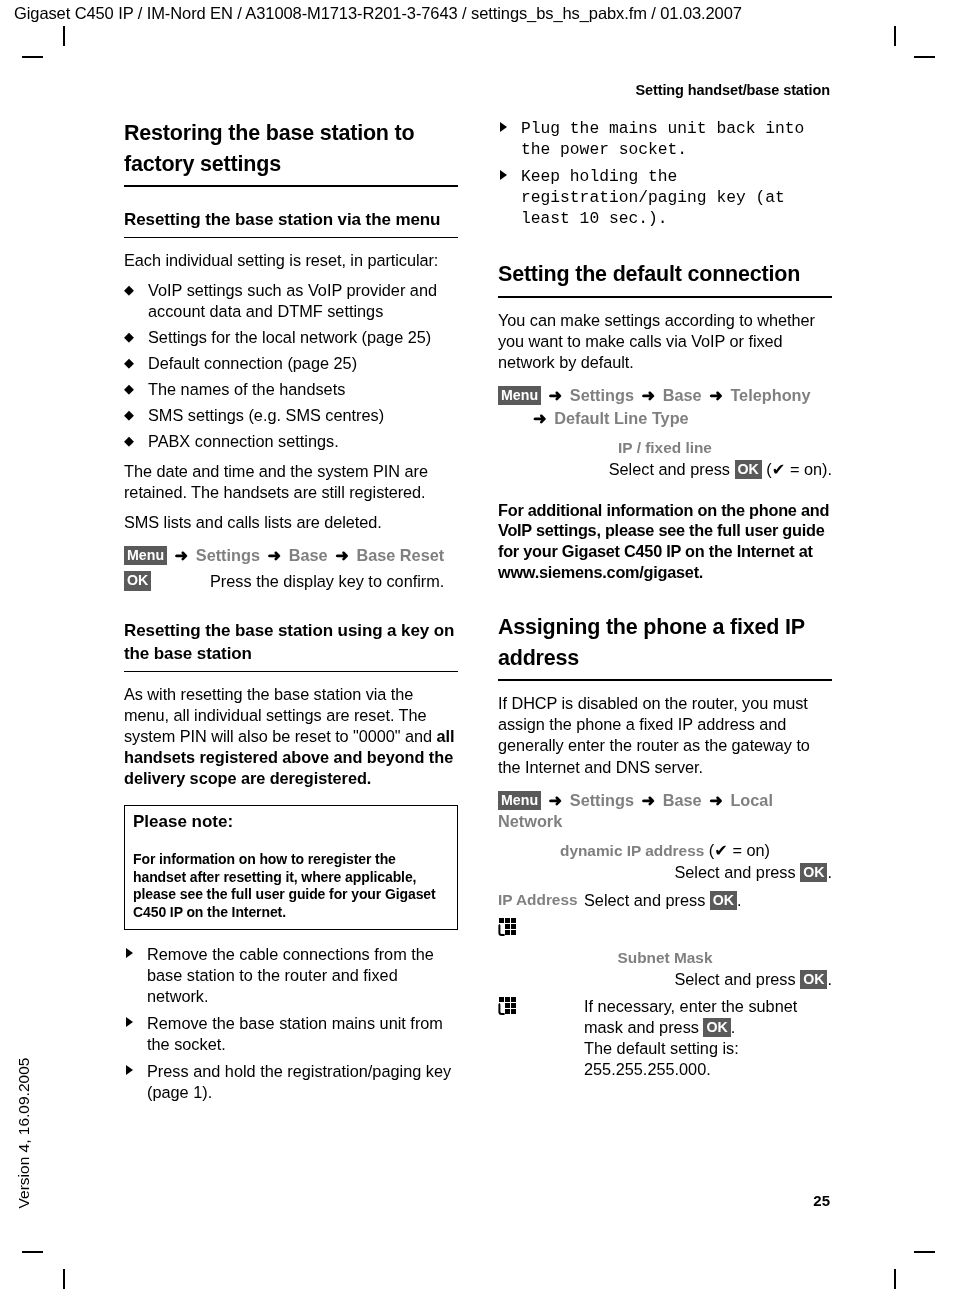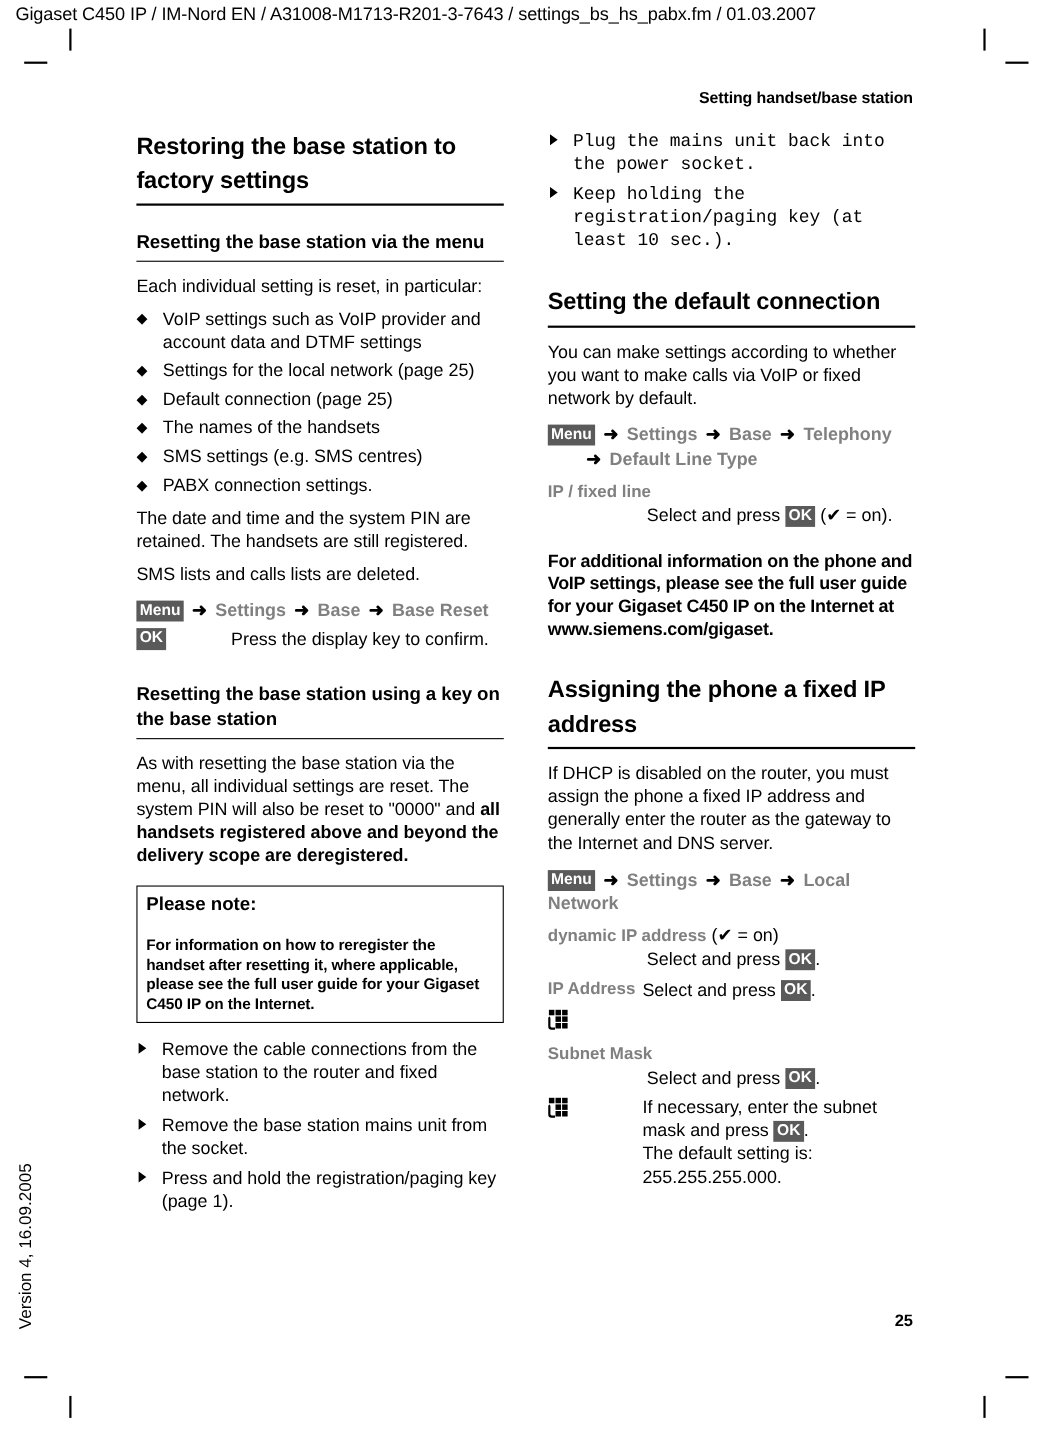--- a/index.html
+++ b/index.html
@@ -165,27 +165,29 @@
     line-height:1.36;
   }
   .def-row .desc { display:inline-block; vertical-align:top; width:238px; }
 
   .def-label-wide {
     margin-top:7px;
     color:#808080;
     font-weight:bold;
     font-size:15.4px;
     line-height:1.3;
+    text-align:center;
   }
   .def-label-wide .plain { color:#000; font-weight:normal; font-size:16.3px; }
   .def-desc-indent {
     padding-left:90px;
     font-size:16.3px;
     line-height:1.29;
     margin-top:1px;
+    text-align:right;
   }
 
   
   .keypad-icon { display:inline-block; width:22px; height:22px; vertical-align:-4px; }
 
   .row-icon { margin-top:6px; font-size:16.3px; line-height:1.29; }
   .row-icon .icon-cell { display:inline-block; width:86px; vertical-align:top; }
   .row-icon .desc { display:inline-block; vertical-align:top; width:238px; }
 </style>
 </head>

